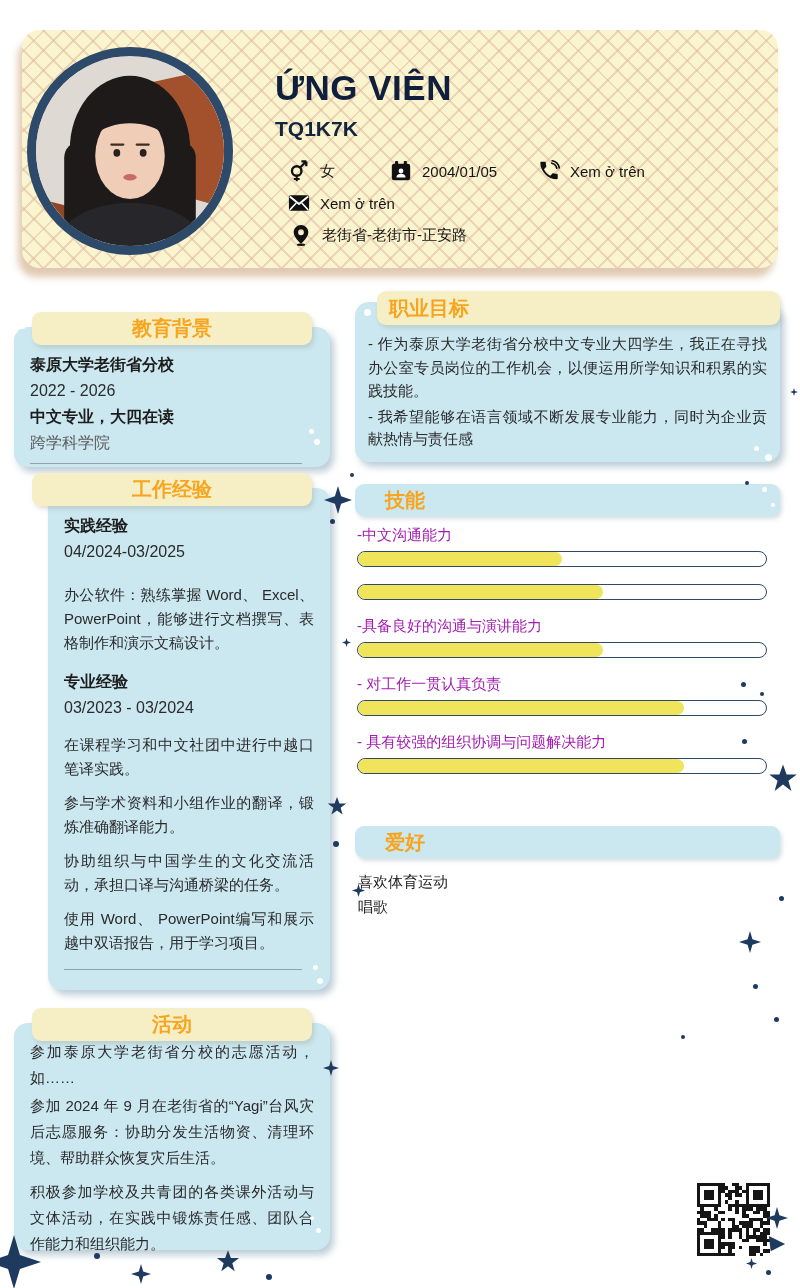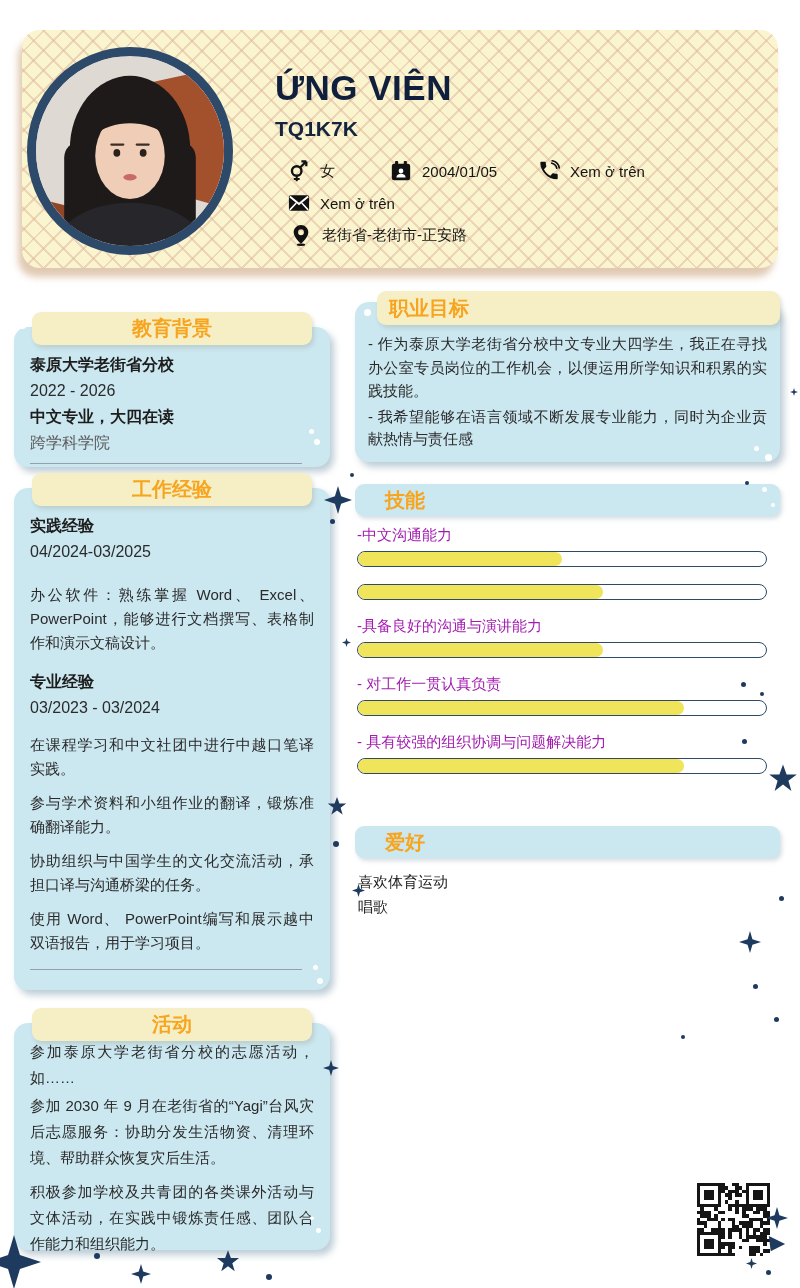--- a/index.html
+++ b/index.html
@@ -209,42 +209,42 @@
       <div class="line15 gap7">2022 - 2026</div>
       <div class="line15 gap7 b">中文专业，大四在读</div>
       <div class="line15 gap7 dim">跨学科学院</div>
       <hr class="sep">
     </div>
   </div>
 </div>
 
 <div class="section" style="left:14px; top:473px; width:316px; height:517px;">
   <div class="pill center" style="left:18px; right:18px; top:0;">工作经验</div>
-  <div class="bluecard" style="top:15px;">
+  <div class="bluecard" style="top:15px;margin-left:34px;">
     <div class="inner">
       <div class="line15 b">实践经验</div>
       <div class="line15 gap7">04/2024-03/2025</div>
       <p class="para" style="margin-top:22px;">办公软件：熟练掌握 Word、 Excel、PowerPoint，能够进行文档撰写、表格制作和演示文稿设计。</p>
       <div class="line15 b" style="margin-top:17px;">专业经验</div>
       <div class="line15 gap7">03/2023 - 03/2024</div>
       <p class="para" style="margin-top:16px;">在课程学习和中文社团中进行中越口笔译实践。</p>
       <p class="para" style="margin-top:10px;">参与学术资料和小组作业的翻译，锻炼准确翻译能力。</p>
       <p class="para" style="margin-top:10px;">协助组织与中国学生的文化交流活动，承担口译与沟通桥梁的任务。</p>
       <p class="para" style="margin-top:10px;">使用 Word、 PowerPoint编写和展示越中双语报告，用于学习项目。</p>
       <hr class="sep" style="margin-top:14px;">
     </div>
   </div>
 </div>
 
 <div class="section" style="left:14px; top:1008px; width:316px; height:242px;">
   <div class="pill center" style="left:18px; right:18px; top:0;">活动</div>
   <div class="bluecard" style="top:15px;">
     <div class="inner" style="padding-top:16px;">
       <p class="para" style="line-height:26px;">参加泰原大学老街省分校的志愿活动，如……</p>
-      <p class="para" style="line-height:26px; margin-top:2px;">参加 2030 年 9 月在老街省的“Yagi”台风灾后志愿服务：协助分发生活物资、清理环境、帮助群众恢复灾后生活。</p>
+      <p class="para" style="line-height:26px; margin-top:2px;">参加 2024 年 9 月在老街省的“Yagi”台风灾后志愿服务：协助分发生活物资、清理环境、帮助群众恢复灾后生活。</p>
       <p class="para" style="line-height:26px; margin-top:8px;">积极参加学校及共青团的各类课外活动与文体活动，在实践中锻炼责任感、团队合作能力和组织能力。</p>
     </div>
   </div>
 </div>
 
 <div class="section" style="left:355px; top:291px; width:425px; height:171px;">
   <div class="pill" style="left:22px; right:0; top:0; height:34px; line-height:34px; padding-left:12px;">职业目标</div>
   <div class="bluecard" style="top:11px;">
     <div class="inner" style="padding:30px 13px 0 13px;">
       <p class="para" style="line-height:23.5px;">- 作为泰原大学老街省分校中文专业大四学生，我正在寻找办公室专员岗位的工作机会，以便运用所学知识和积累的实践技能。</p>

